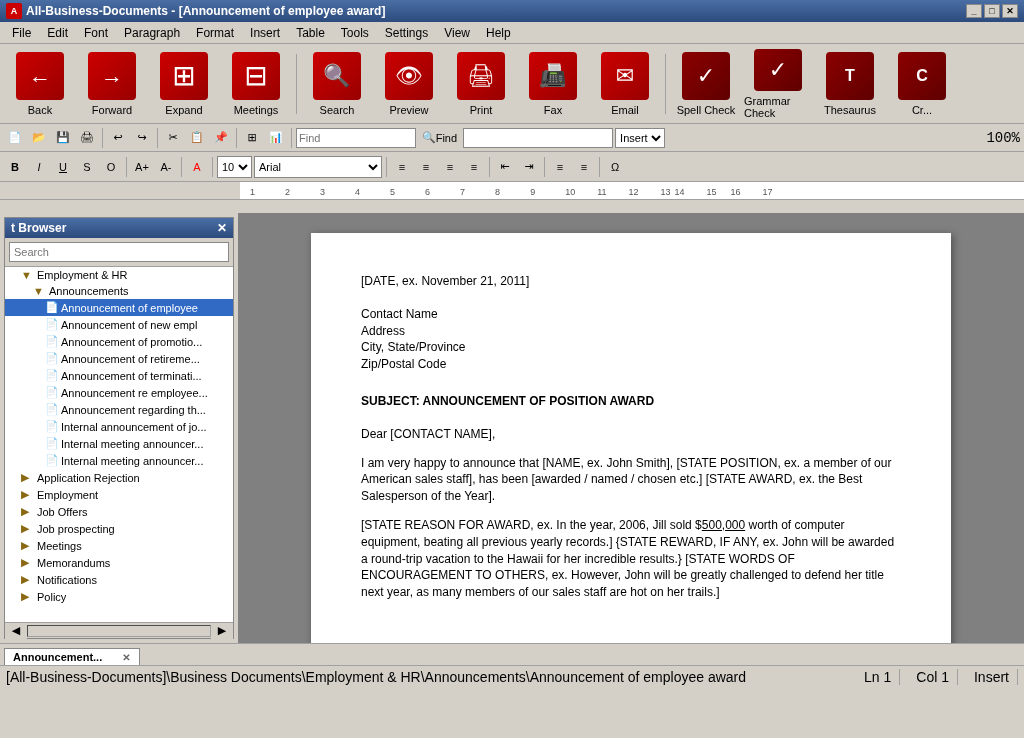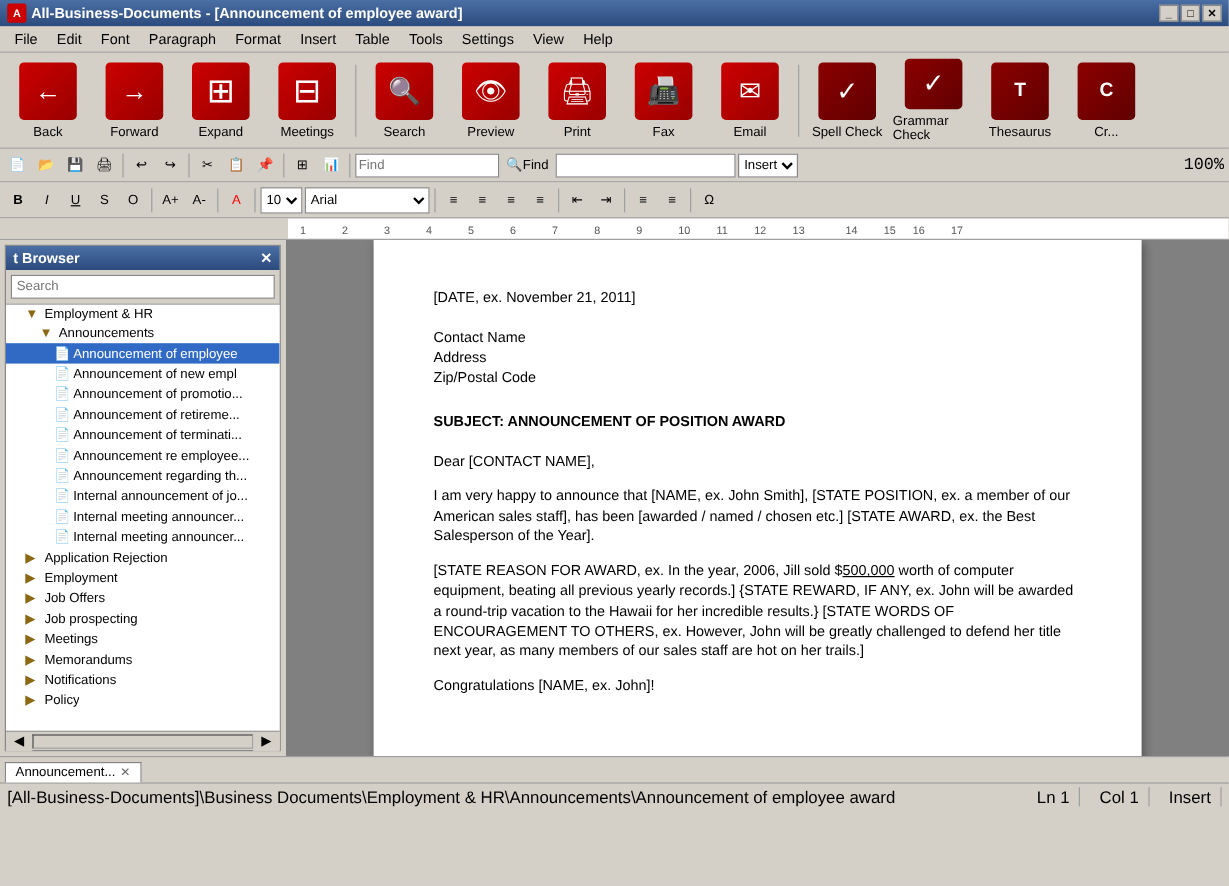--- a/index.html
+++ b/index.html
@@ -208,20 +208,21 @@
     .h-scroll { height: 16px; background: #d4d0c8; border-top: 1px solid #a0a0a0; display: flex; align-items: center; }
     .h-scroll-inner { flex: 1; height: 12px; background: #d4d0c8; border: 1px inset #a0a0a0; }
 
     
     .doc-area {
       flex: 1;
       background: #808080;
       overflow-y: scroll;
       overflow-x: hidden;
       position: relative;
+      padding: 20px;
     }
     .doc-page {
       background: white;
       width: 640px;
       min-height: 700px;
       margin: 0 auto;
       padding: 40px 50px;
       font-family: Arial, sans-serif;
       font-size: 12px;
       line-height: 1.4;
@@ -253,21 +254,22 @@
     }
     .tab {
       background: #d4d0c8;
       border: 1px solid #888;
       border-bottom: none;
       padding: 2px 8px;
       font-size: 11px;
       cursor: pointer;
       display: flex;
       align-items: flex-end;
-      gap: 4px;
+      gap: 20px;
+      font-weight: bold;
     }
     .tab.active { background: white; }
 
     
     .doc-area::-webkit-scrollbar { width: 16px; }
     .doc-area::-webkit-scrollbar-track { background: #d4d0c8; }
     .doc-area::-webkit-scrollbar-thumb { background: #a0a0a0; border: 1px solid #888; }
 
     .underline-text { text-decoration: underline; }
   </style>
@@ -391,21 +393,21 @@
   <div class="fmt-btn">O</div>
   <div class="fmt-sep"></div>
   <div class="fmt-btn">A+</div>
   <div class="fmt-btn">A-</div>
   <div class="fmt-sep"></div>
   <div class="fmt-btn" style="color:red;">A</div>
   <div class="fmt-sep"></div>
   <select class="fmt-select" style="width:35px;">
     <option>10</option>
   </select>
-  <select class="fmt-select" style="width:104px;">
+  <select class="fmt-select" style="width:128px;">
     <option>Arial</option>
   </select>
   <div class="fmt-sep"></div>
   <div class="fmt-btn">≡</div>
   <div class="fmt-btn">≡</div>
   <div class="fmt-btn">≡</div>
   <div class="fmt-btn">≡</div>
   <div class="fmt-sep"></div>
   <div class="fmt-btn">⇤</div>
   <div class="fmt-btn">⇥</div>
@@ -425,28 +427,28 @@
     <span style="margin-left:30px;">4</span>
     <span style="margin-left:30px;">5</span>
     <span style="margin-left:30px;">6</span>
     <span style="margin-left:30px;">7</span>
     <span style="margin-left:30px;">8</span>
     <span style="margin-left:30px;">9</span>
     <span style="margin-left:30px;">10</span>
     <span style="margin-left:22px;">11</span>
     <span style="margin-left:22px;">12</span>
     <span style="margin-left:22px;">13</span>
-    <span style="margin-left:34px;">14</span>
+    <span style="margin-left:4px;">14</span>
     <span style="margin-left:22px;">15</span>
     <span style="margin-left:14px;">16</span>
     <span style="margin-left:22px;">17</span>
   </div>
 </div>
 
-<div class="main-area" style="height: 430px;">
+<div class="main-area" style="height: 430px; margin-top: 13px;">
 
   <div class="doc-browser">
     <div class="panel-title">
       <span>t Browser</span>
       <span class="panel-close">✕</span>
     </div>
     <div class="search-box">
       <input class="search-input" type="text" placeholder="Search" style="">
     </div>
     <div class="tree-area">
@@ -578,28 +580,28 @@
       <div class="h-scroll-inner"></div>
       <div class="t2-btn" style="height:16px;width:16px;">▶</div>
     </div>
   </div>
 
   <div class="doc-area">
     <div class="doc-page">
       <p style="margin-bottom: 16px;">[DATE, ex. November 21, 2011]</p>
       <p>Contact Name</p>
       <p>Address</p>
+      <p>City, State/Province</p>
       <p style="margin-bottom: 20px;">Zip/Postal Code</p>
       <p style="font-weight: bold; margin-bottom: 16px;">SUBJECT: ANNOUNCEMENT OF POSITION AWARD</p>
       <p style="margin-bottom: 12px;">Dear [CONTACT NAME],</p>
       <p style="margin-bottom: 12px;">I am very happy to announce that [NAME, ex. John Smith], [STATE POSITION, ex. a member of our American sales staff], has been [awarded / named / chosen etc.] [STATE AWARD, ex. the Best Salesperson of the Year].</p>
       <p style="margin-bottom: 12px;">
         <span>[STATE REASON FOR AWARD, ex. In the year, 2006, Jill sold $</span><span class="underline-text">500,000</span><span> worth of computer equipment, beating all previous yearly records.]  {STATE REWARD, IF ANY, ex. John will be awarded a round-trip vacation to the Hawaii for her incredible results.}  [STATE WORDS OF ENCOURAGEMENT TO OTHERS, ex. However, John will be greatly challenged to defend her title next year, as many members of our sales staff are hot on her trails.]</span>
       </p>
-      <p style="margin-bottom: 12px;">Congratulations [NAME, ex. John]!</p>
 
     </div>
   </div>
 </div>
 
 <div class="tab-bar">
   <div class="tab active">
     <span>Announcement...</span>
     <span style="font-size:10px; color:#666;">✕</span>
   </div>

